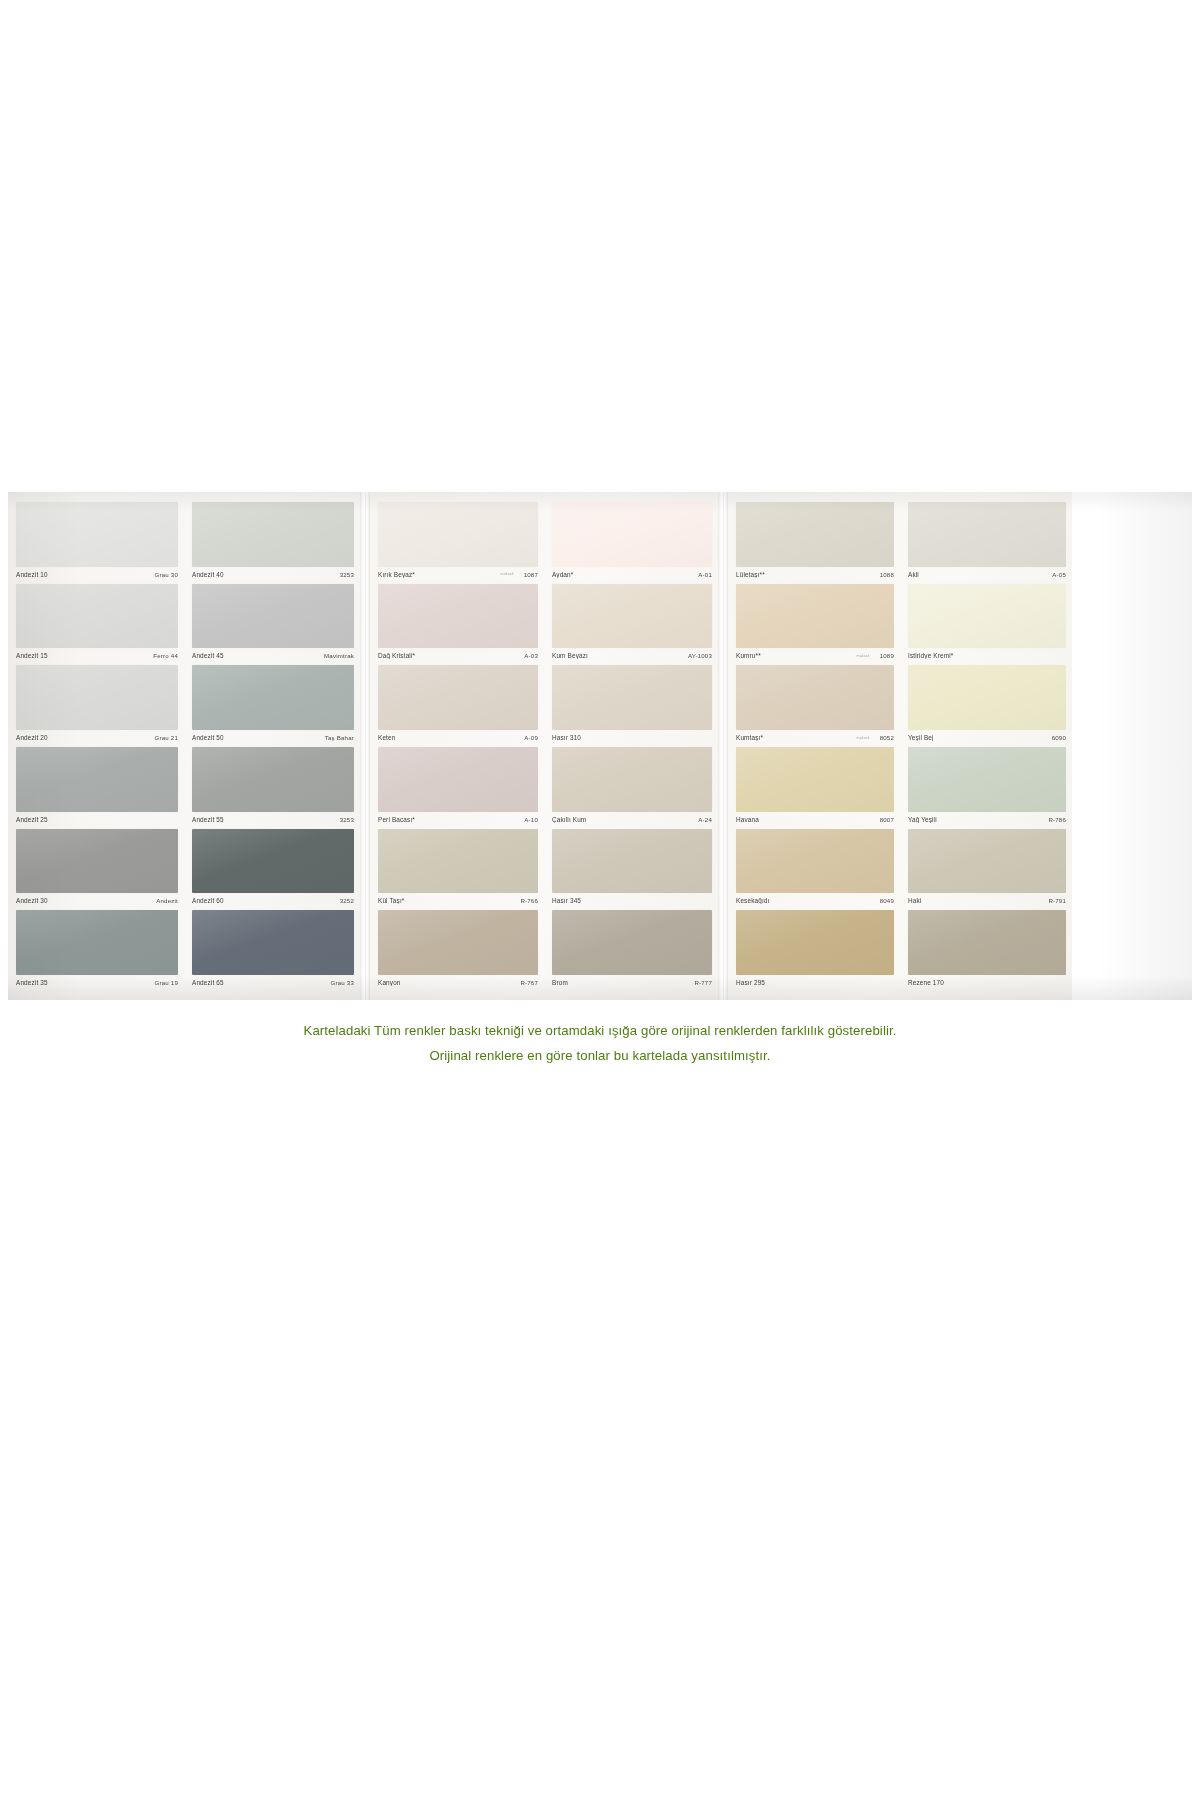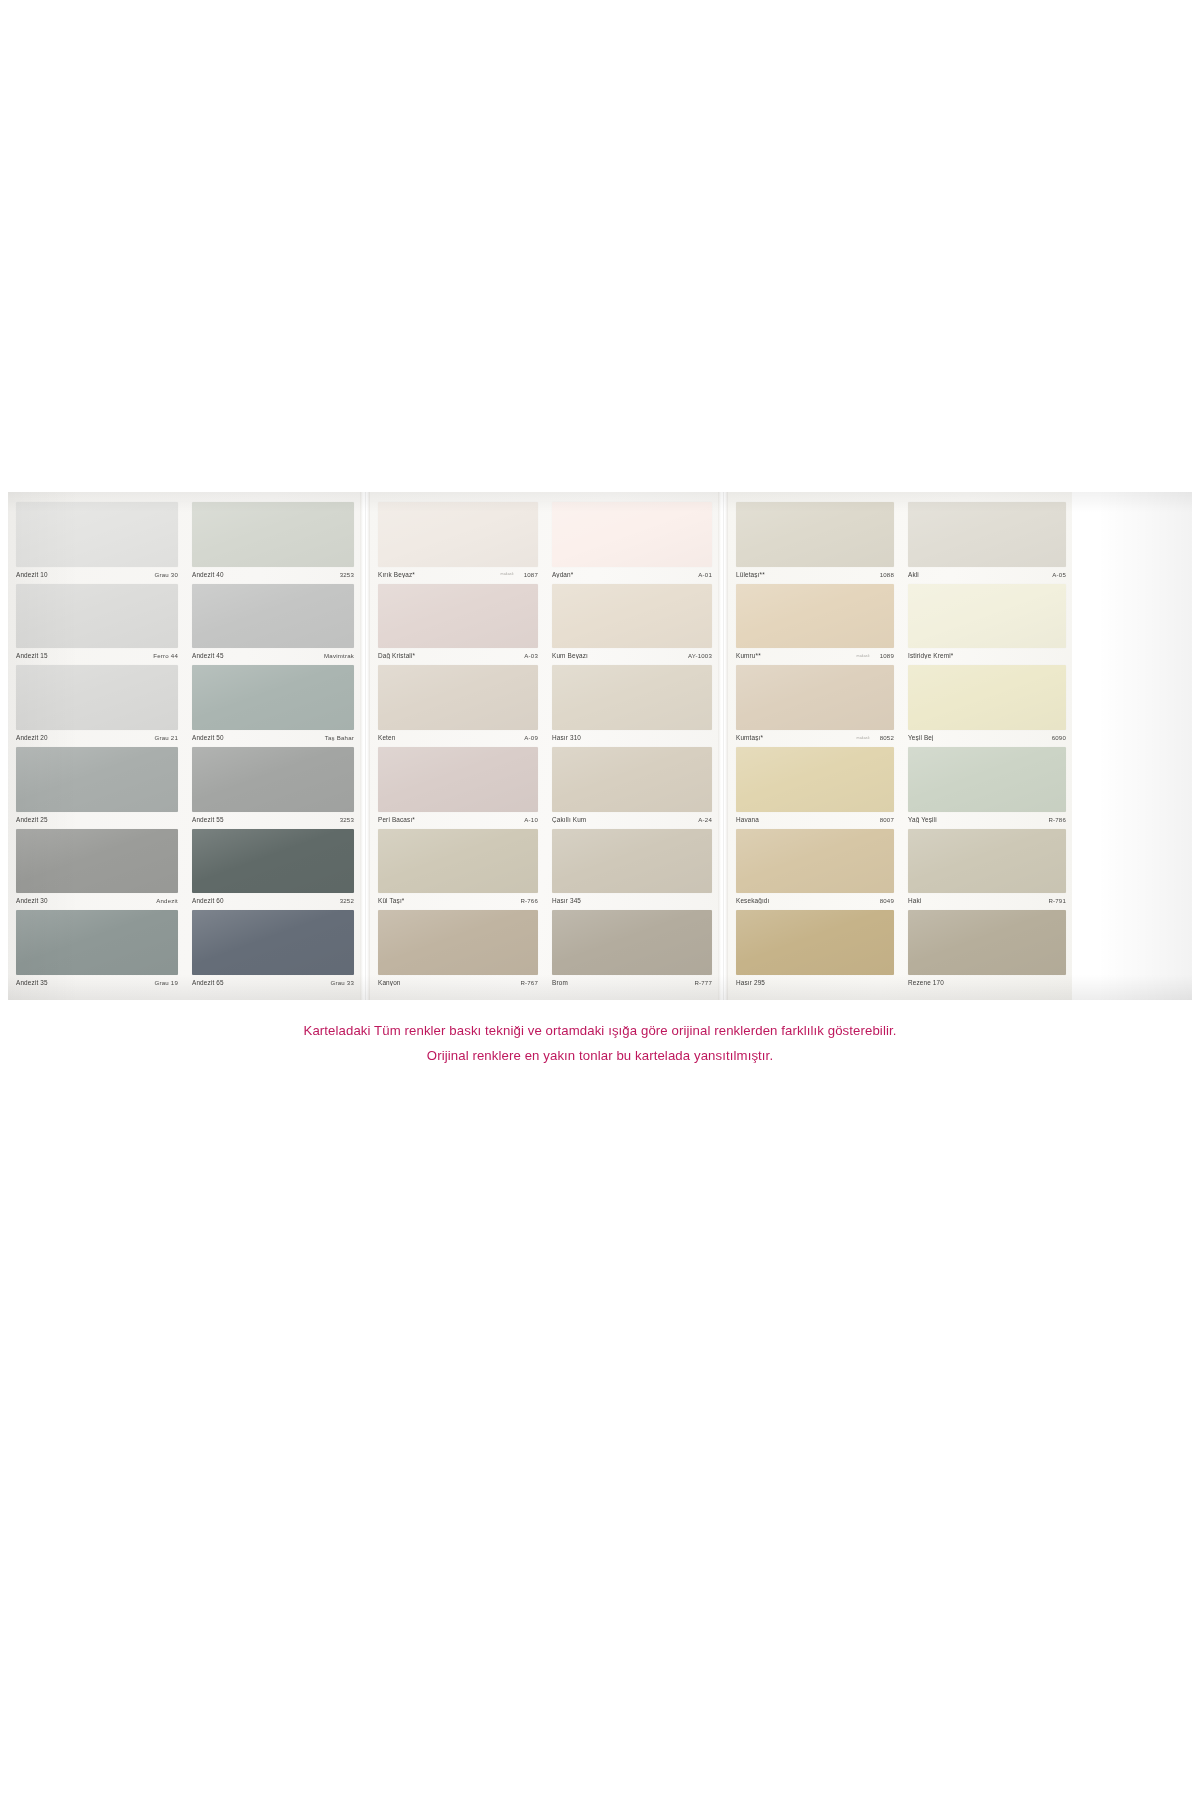--- a/index.html
+++ b/index.html
@@ -115,21 +115,21 @@
     flex:0 0 auto;
     text-align:right;
   }
 
   
   .caption{
     position:absolute;
     left:0; right:0;
     top:1018px;
     text-align:center;
-    color:#be185d;
+    color:#4d7c0f;
     font-size:13.2px;
     line-height:25px;
     letter-spacing:0.1px;
   }
   .caption div{display:block;}
 </style>
 </head>
 <body>
 
 <div id="stage">
@@ -452,16 +452,16 @@
           </div>
         </div>
       </div>
 
     </div>
     <div class="photo-tint"></div>
   </div>
 
   <div class="caption">
     <div>Karteladaki Tüm renkler baskı tekniği ve ortamdaki ışığa göre orijinal renklerden farklılık gösterebilir.</div>
-    <div>Orijinal renklere en yakın tonlar bu kartelada yansıtılmıştır.</div>
+    <div>Orijinal renklere en göre tonlar bu kartelada yansıtılmıştır.</div>
   </div>
 
 </div>
 
 </body></html>

